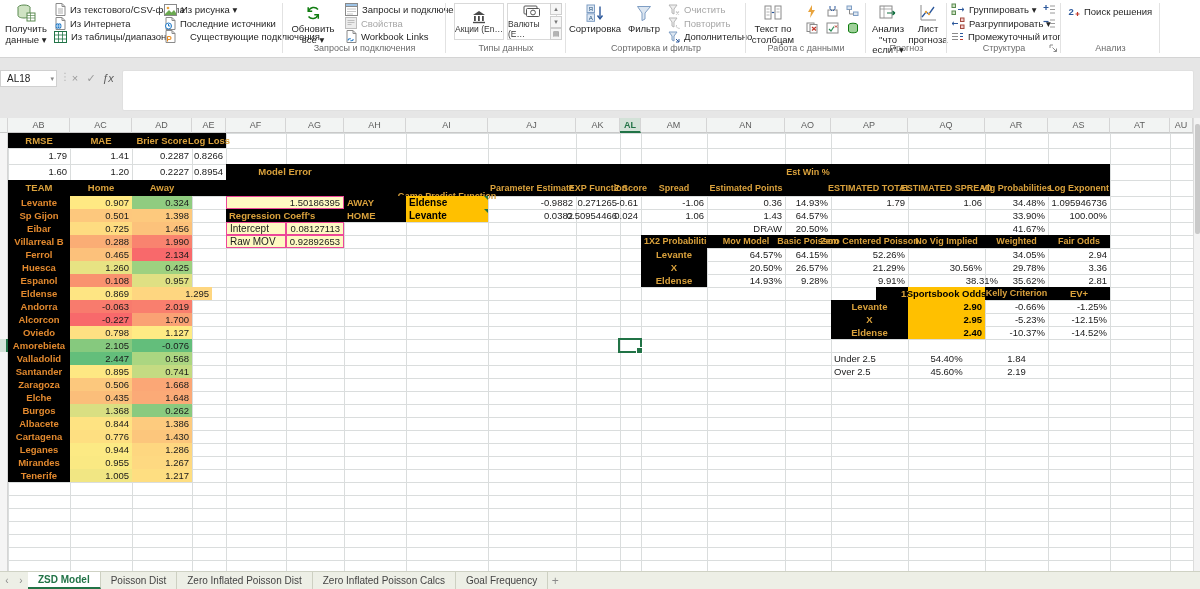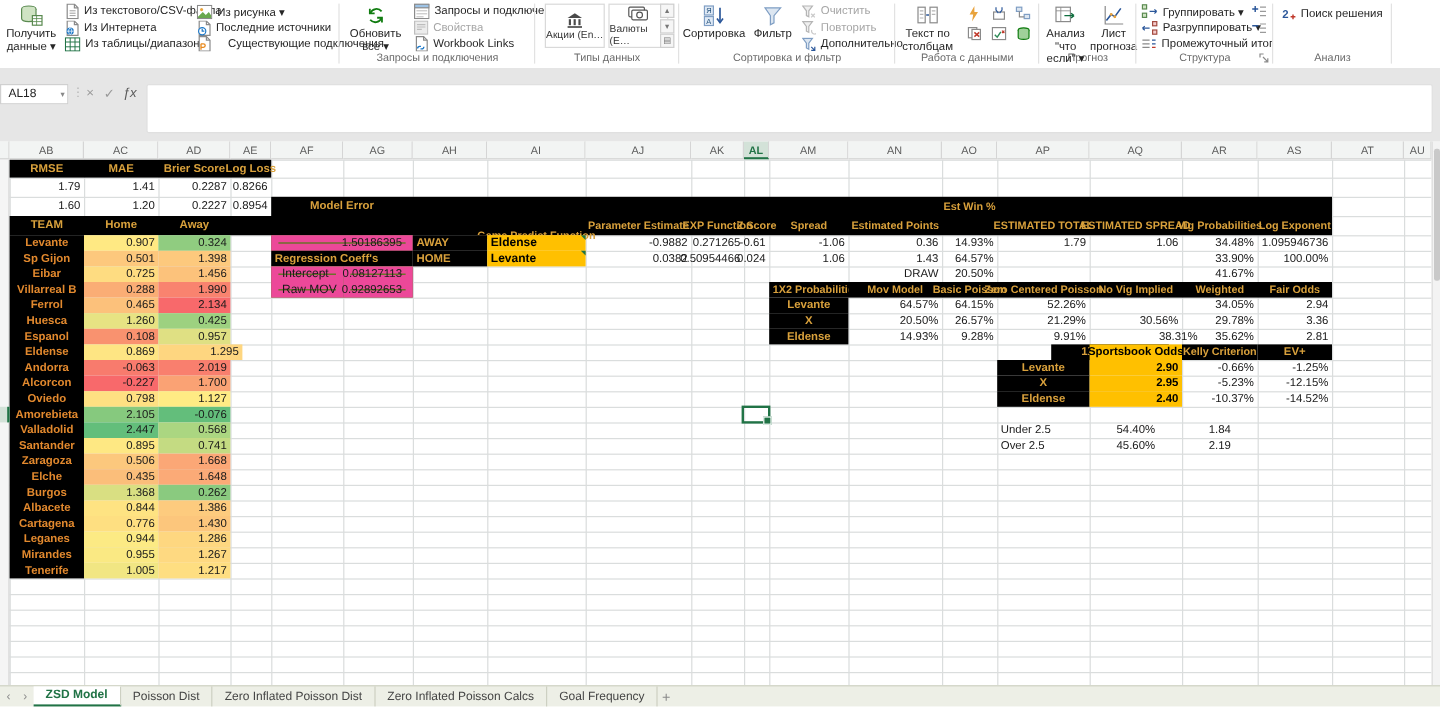--- a/index.html
+++ b/index.html
@@ -27,21 +27,21 @@
   .chead.sel{background:#d3e2d8;color:#217346;font-weight:bold;border-bottom:2px solid #217346;}
   
   .cl{position:absolute;font-size:10px;color:#1a1a1a;display:flex;align-items:center;white-space:nowrap;line-height:1;}
   .r{justify-content:flex-end;padding-right:3px;}
   .c{justify-content:center;}
   .l{padding-left:3px;}
   .bk{background:#000;}
   .gt{color:#D9A13C;font-weight:bold;font-size:9.5px;}
   .tn{color:#E2892E;font-weight:bold;font-size:9.5px;}
   .gold{background:#FFC000;color:#000;font-weight:bold;}
-  .bord{background:#4d7c0f;border:6px solid #ec4899;}
+  .bord{background:#fef9c3;border:1px solid #ec4899;}
   .vl{position:absolute;width:1px;background:#dadddd;}
   .hl{position:absolute;height:1px;background:#dadddd;}
   .num{font-size:9.5px;}
   
   .tabbar{background:#edefe6;border-top:1px solid #cfd2c4;display:flex;align-items:stretch;font-size:10px;color:#444;}
   .tabbar span{display:inline-flex;align-items:center;}
   .sheettab{padding:0 10px;border-right:1px solid #cdd0c2;cursor:default;}
   .sheettab.act{background:#fff;color:#217346;font-weight:bold;border-bottom:2px solid #217346;}
   .tabarrow{width:14px;justify-content:center;color:#8a8a8a;}
 </style>
@@ -612,21 +612,21 @@
       <div class="cl r num" style="left: 70px; top: 115px; width: 62px; height: 13px; background: rgb(252, 193, 123);">0.465</div>
       <div class="cl r num" style="left: 132px; top: 115px; width: 60px; height: 13px; background: rgb(248, 105, 107);">2.134</div>
       <div class="cl c tn" style="left: 8px; top: 128px; width: 62px; height: 13px;">Huesca</div>
       <div class="cl r num" style="left: 70px; top: 128px; width: 62px; height: 13px; background: rgb(231, 227, 131);">1.260</div>
       <div class="cl r num" style="left: 132px; top: 128px; width: 60px; height: 13px; background: rgb(157, 209, 128);">0.425</div>
       <div class="cl c tn" style="left: 8px; top: 141px; width: 62px; height: 13px;">Espanol</div>
       <div class="cl r num" style="left: 70px; top: 141px; width: 62px; height: 13px; background: rgb(249, 146, 111);">0.108</div>
       <div class="cl r num" style="left: 132px; top: 141px; width: 60px; height: 13px; background: rgb(223, 224, 131);">0.957</div>
       <div class="cl c tn" style="left: 8px; top: 154px; width: 62px; height: 13px;">Eldense</div>
       <div class="cl r num" style="left: 70px; top: 154px; width: 62px; height: 13px; background: rgb(254, 229, 131);">0.869</div>
-      <div class="cl r num" style="left: 132px; top: 154px; width: 70px; height: 13px; background: rgb(254, 214, 128);">1.295</div>
+      <div class="cl r num" style="left: 132px; top: 154px; width: 80px; height: 13px; background: rgb(254, 214, 128);">1.295</div>
       <div class="cl c tn" style="left: 8px; top: 167px; width: 62px; height: 13px;">Andorra</div>
       <div class="cl r num" style="left: 70px; top: 167px; width: 62px; height: 13px; background: rgb(248, 123, 109);">-0.063</div>
       <div class="cl r num" style="left: 132px; top: 167px; width: 60px; height: 13px; background: rgb(249, 127, 110);">2.019</div>
       <div class="cl c tn" style="left: 8px; top: 180px; width: 62px; height: 13px;">Alcorcon</div>
       <div class="cl r num" style="left: 70px; top: 180px; width: 62px; height: 13px; background: rgb(248, 105, 107);">-0.227</div>
       <div class="cl r num" style="left: 132px; top: 180px; width: 60px; height: 13px; background: rgb(250, 162, 116);">1.700</div>
       <div class="cl c tn" style="left: 8px; top: 193px; width: 62px; height: 13px;">Oviedo</div>
       <div class="cl r num" style="left: 70px; top: 193px; width: 62px; height: 13px; background: rgb(254, 224, 130);">0.798</div>
       <div class="cl r num" style="left: 132px; top: 193px; width: 60px; height: 13px; background: rgb(255, 235, 132);">1.127</div>
       <div class="cl c tn" style="left: 8px; top: 206px; width: 62px; height: 13px;">Amorebieta</div>

